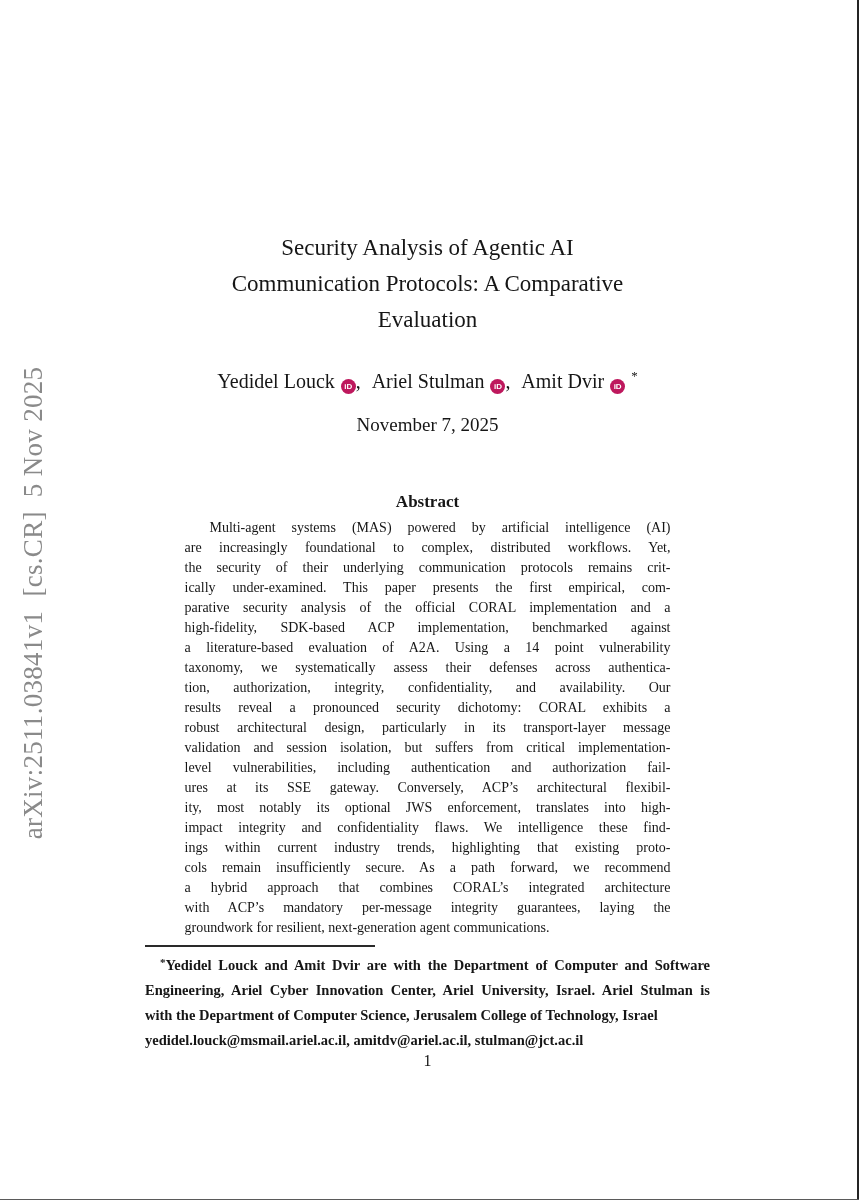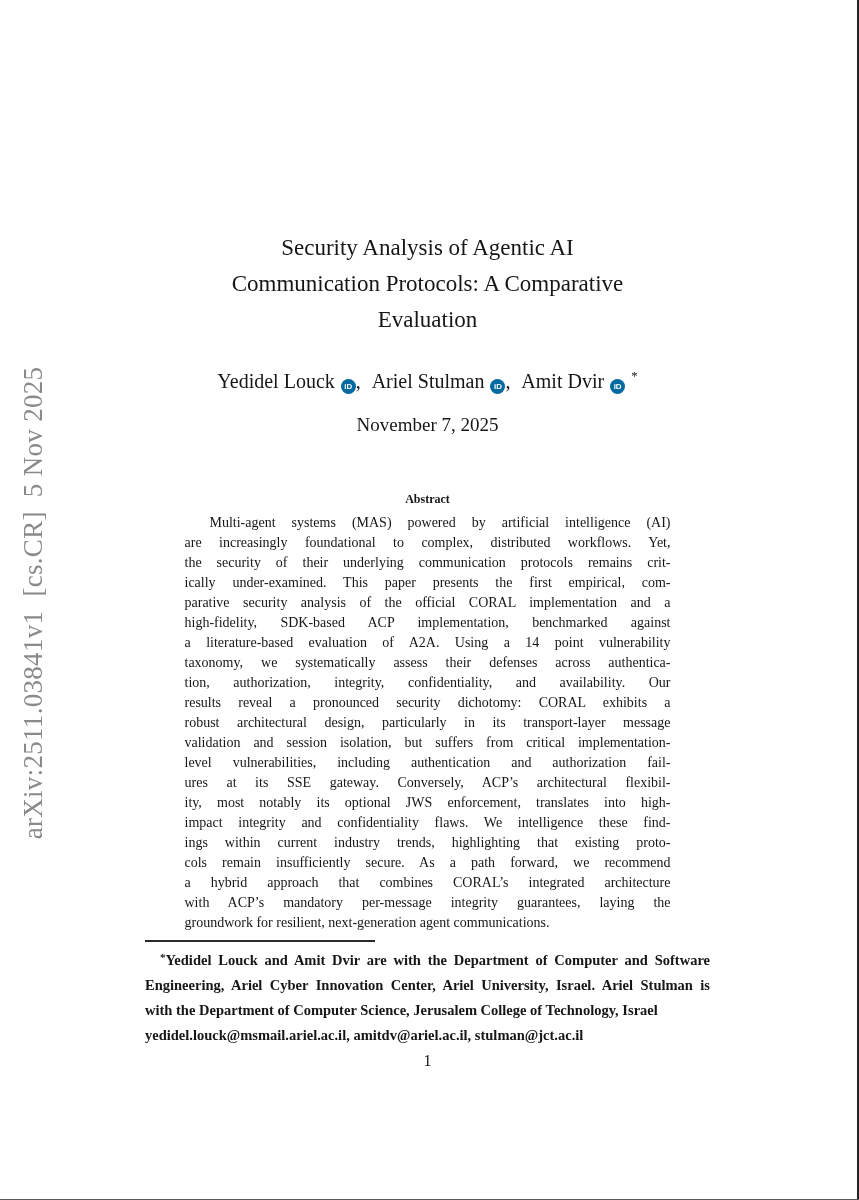--- a/index.html
+++ b/index.html
@@ -43,41 +43,41 @@
     margin-top: 25px;
     text-align: center;
     font-size: 20px;
     line-height: 26px;
     white-space: nowrap;
   }
   .orcid {
     display: inline-block;
     width: 15px; height: 15px;
     border-radius: 50%;
-    background: #0369a1;
+    background: #be185d;
     color: #ffffff;
     font-family: "Liberation Sans", sans-serif;
     font-size: 8px;
     font-weight: bold;
     line-height: 15px;
     text-align: center;
     vertical-align: -1px;
     margin-left: 6px;
   }
   .sep { margin-right: 7px; }
   .star { font-size: 13px; margin-left: 6px; }
   .date {
     margin-top: 20px;
     text-align: center;
     font-size: 19px;
   }
   .abs-head {
     margin-top: 56px;
     text-align: center;
-    font-size: 12px;
+    font-size: 17px;
     font-weight: bold;
   }
   .abs-body {
     margin: 6px auto 0 auto;
     width: 486px;
     font-size: 14px;
     line-height: 20px;
   }
   .jline { text-align: justify; text-align-last: justify; }
   .first-line { text-indent: 25px; }

